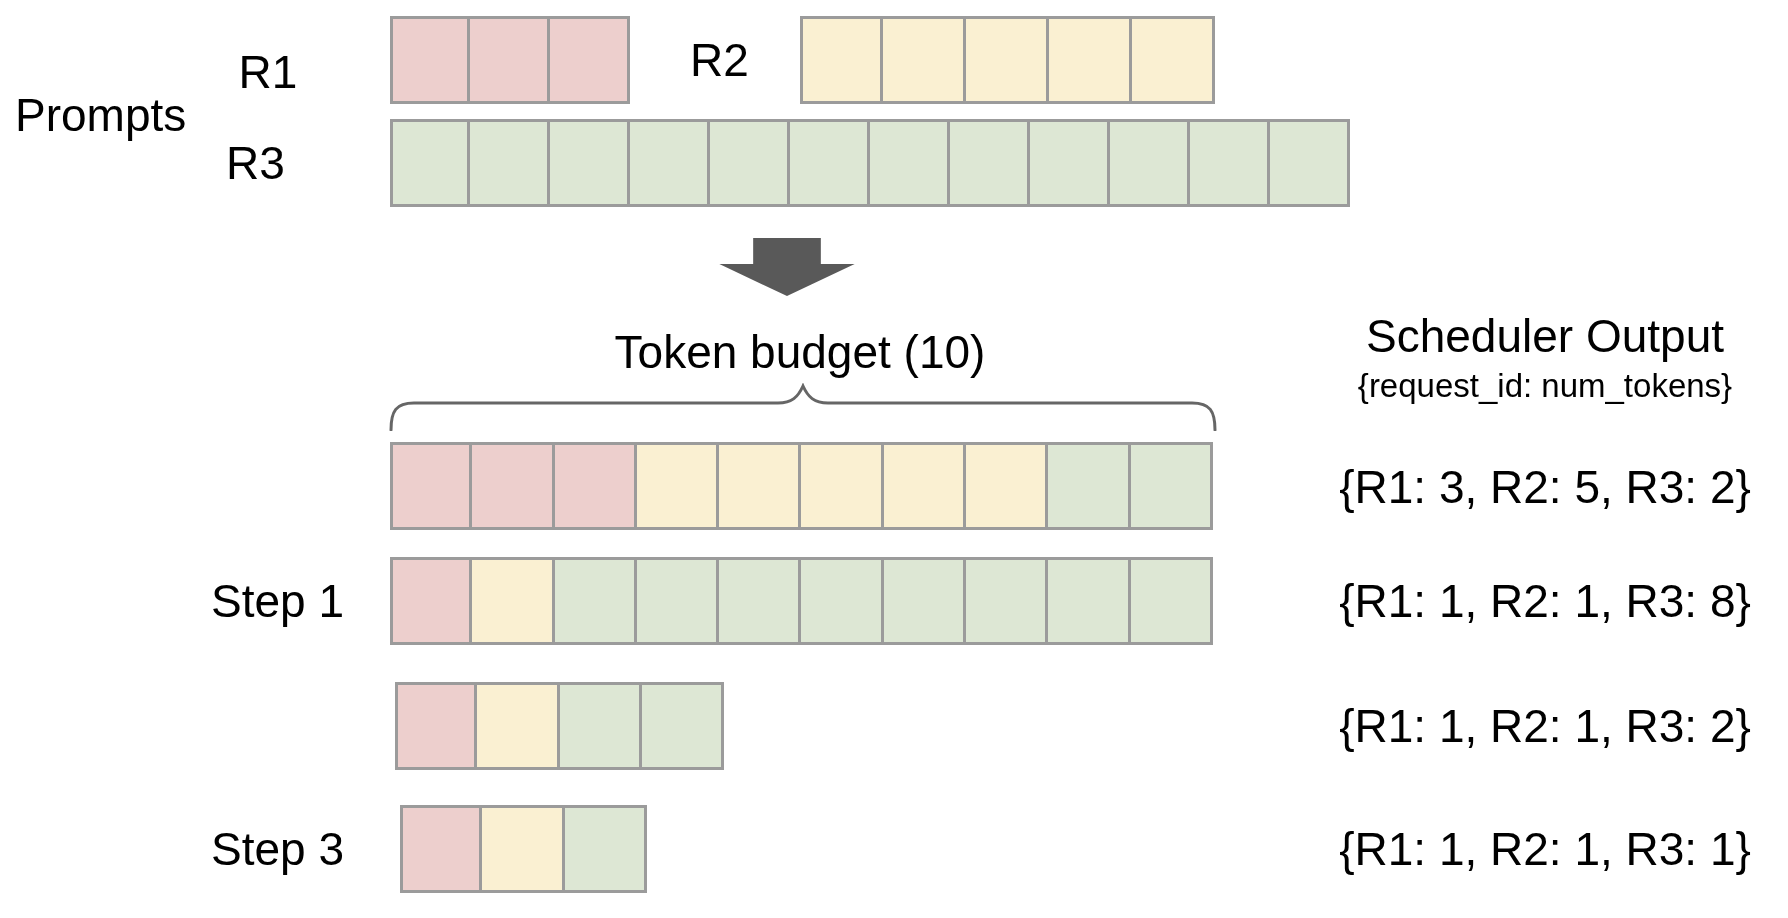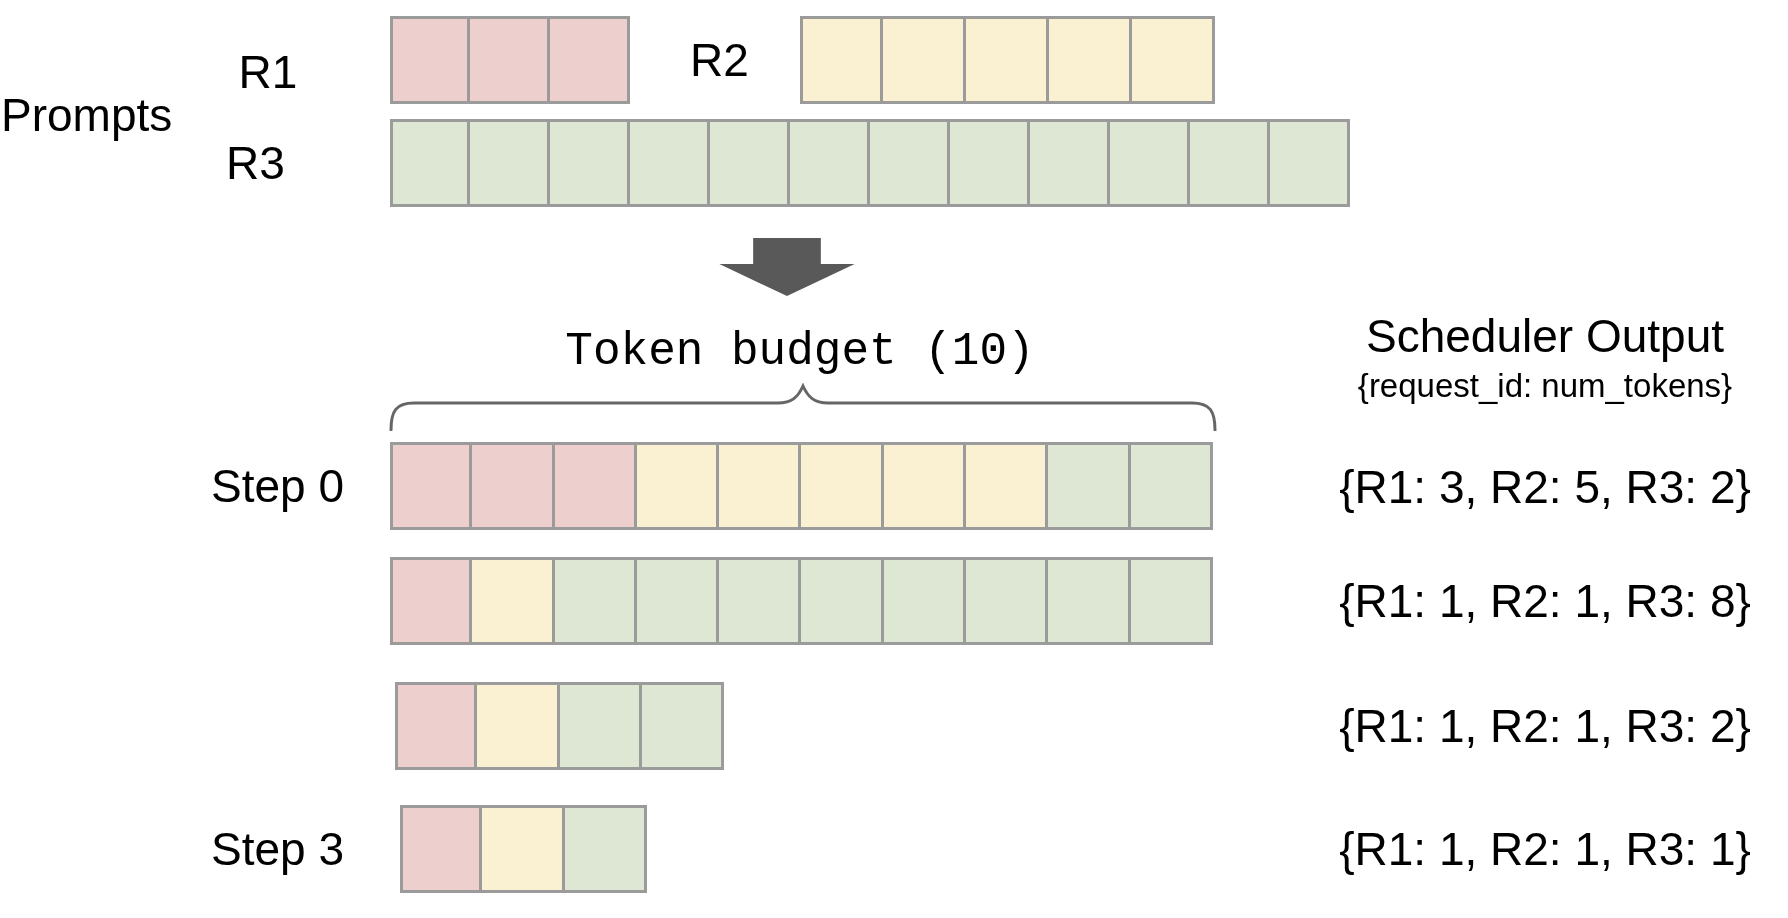--- a/index.html
+++ b/index.html
@@ -34,32 +34,32 @@
     height: 88px;
     border: 3px solid #9b9b9b;
     border-left: none;
   }
   .cell:first-child { border-left: 3px solid #9b9b9b; }
   .row-r1 .cell, .row-r3 .cell { width: 80px; }
   .row-r2 .cell { width: 83px; }
   .row-step .cell { width: 82.3px; }
 
   
-  #prompts-label   { left: 1px;  top: 115px; width: 200px; }
+  #prompts-label   { left: 15px;  top: 115px; width: 200px; }
   #label-r1        { left: 228px; top: 72px;  width: 80px; text-align: center; }
   #label-r2        { left: 690px; top: 60px;  width: 80px; text-align: left; }
   #label-r3        { left: 226px; top: 163px; width: 80px; }
 
   #row-prompt-R1 { left: 390px; top: 16px; }
   #row-prompt-R2 { left: 800px; top: 16px; }
   #row-prompt-R3 { left: 390px; top: 119px; }
 
   #down-arrow { position: absolute; left: 717px; top: 238px; width: 140px; height: 58px; }
 
-  #token-budget-title { left: 500px; top: 352px; width: 600px; font-family: Liberation Mono, monospace; }
+  #token-budget-title { left: 500px; top: 352px; width: 600px; }
 
   #budget-brace { position: absolute; left: 388px; top: 383px; width: 830px; height: 48px; }
 
   .right-col-text {
     position: absolute;
     left: 1300px;
     width: 490px;
     text-align: center;
     white-space: nowrap;
     transform: translateY(-50%);
@@ -127,35 +127,35 @@
 
   <div class="label centered" id="token-budget-title">Token budget (10)</div>
 
   <svg id="budget-brace" viewBox="0 0 830 48" preserveAspectRatio="none" aria-hidden="true">
     <path d="M3,47 C3,28 8,20 26,20 L390,20 C404,20 410,14 415,3 C420,14 426,20 440,20 L804,20 C822,20 827,28 827,47" fill="none" stroke="#666666" stroke-width="3" stroke-linecap="round"></path>
   </svg>
 
   <div class="right-col-text" id="scheduler-title">Scheduler Output</div>
   <div class="right-col-text" id="scheduler-subtitle">{request_id: num_tokens}</div>
 
-  <div class="label centered" id="label-step-0">Step 0</div>
   <div class="token-row row-step" id="row-step-0">
       <div class="cell" style="background: rgb(237, 207, 205);"></div>
       <div class="cell" style="background: rgb(237, 207, 205);"></div>
       <div class="cell" style="background: rgb(237, 207, 205);"></div>
       <div class="cell" style="background: rgb(250, 240, 210);"></div>
       <div class="cell" style="background: rgb(250, 240, 210);"></div>
       <div class="cell" style="background: rgb(250, 240, 210);"></div>
       <div class="cell" style="background: rgb(250, 240, 210);"></div>
       <div class="cell" style="background: rgb(250, 240, 210);"></div>
       <div class="cell" style="background: rgb(221, 231, 212);"></div>
       <div class="cell" style="background: rgb(221, 231, 212);"></div>
     </div>
   <div class="right-col-text" id="output-step-0">{R1: 3, R2: 5, R3: 2}</div>
 
+  <div class="label centered" id="label-step-1">Step 1</div>
   <div class="token-row row-step" id="row-step-1">
       <div class="cell" style="background: rgb(237, 207, 205);"></div>
       <div class="cell" style="background: rgb(250, 240, 210);"></div>
       <div class="cell" style="background: rgb(221, 231, 212);"></div>
       <div class="cell" style="background: rgb(221, 231, 212);"></div>
       <div class="cell" style="background: rgb(221, 231, 212);"></div>
       <div class="cell" style="background: rgb(221, 231, 212);"></div>
       <div class="cell" style="background: rgb(221, 231, 212);"></div>
       <div class="cell" style="background: rgb(221, 231, 212);"></div>
       <div class="cell" style="background: rgb(221, 231, 212);"></div>

